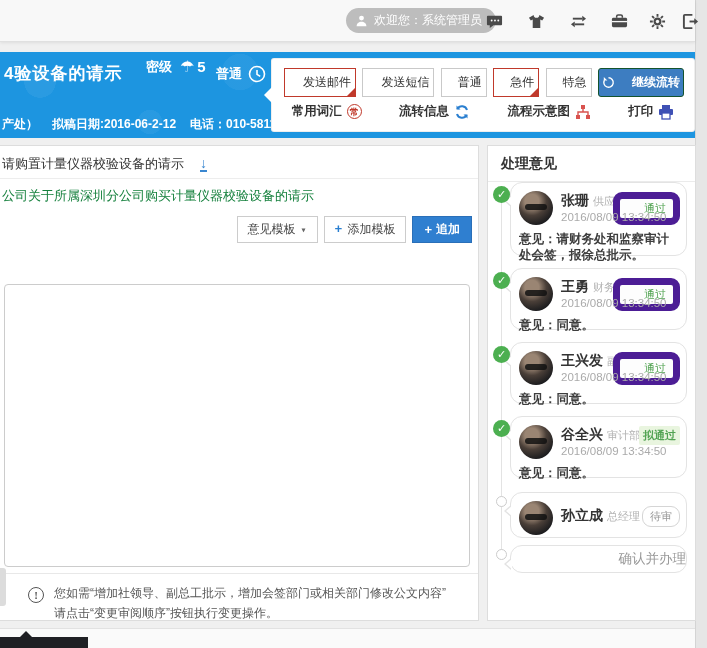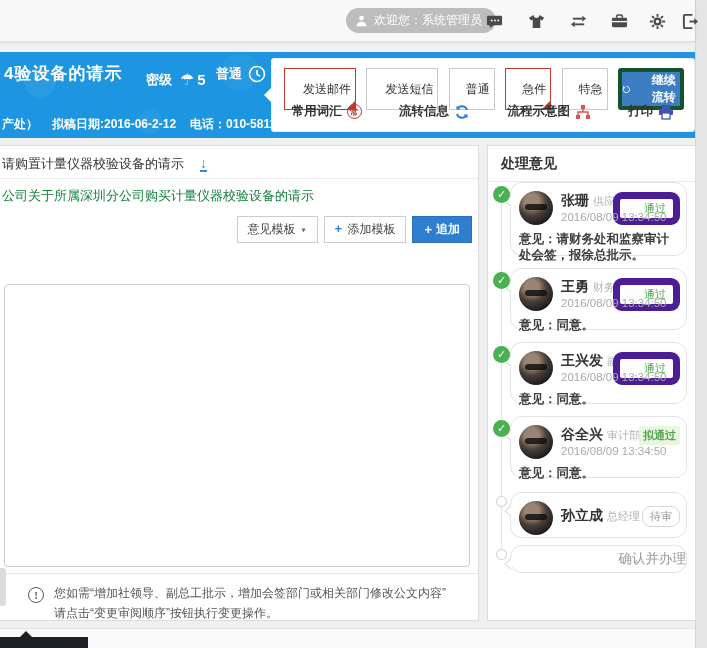--- a/index.html
+++ b/index.html
@@ -13,37 +13,37 @@
   .tb-icon { position:absolute; top:13px; width:17px; height:17px; color:#4a4a4a; cursor:pointer; }
   .tb-icon svg { width:100%; height:100%; display:block; }
 
   
   .bluehead { position:absolute; left:0; top:52px; width:100%; height:86px; background:#1d95e0;
     background-image:radial-gradient(circle 26px at 40px 30px, rgba(255,255,255,.06) 0 60%, transparent 61%),
                      radial-gradient(circle 20px at 150px 70px, rgba(255,255,255,.05) 0 60%, transparent 61%),
                      radial-gradient(circle 30px at 240px 20px, rgba(255,255,255,.05) 0 60%, transparent 61%);
     color:#fff; }
   .doc-title { position:absolute; left:4px; top:10px; font-size:17px; font-weight:bold; letter-spacing:1px; }
-  .sec-group { position:absolute; left:146px; top:18px; font-size:13px; font-weight:bold; display:flex; align-items:center; gap:3px; }
+  .sec-group { position:absolute; left:146px; top:5px; font-size:13px; font-weight:bold; display:flex; align-items:center; gap:3px; }
   .umb { font-size:16px; margin-left:5px; }
   .secv { font-size:15px; font-weight:bold; }
   .flow-group { position:absolute; left:216px; top:13px; font-size:13px; font-weight:bold; display:flex; align-items:center; gap:6px; }
   .clock-ic svg { width:18px; height:18px; display:block; }
   .meta-row { position:absolute; left:2px; top:64px; font-size:12px; font-weight:bold; display:flex; gap:0; white-space:nowrap; }
   .meta-row span { margin-right:14px; }
 
   
   .toolpanel { position:absolute; left:272px; top:7px; width:422px; height:72px; background:#fff; border-radius:2px; box-shadow:0 0 0 1px #eee; }
   .toolpanel:before { content:""; position:absolute; left:-8px; top:28px; border-style:solid; border-width:8px 8px 8px 0; border-color:transparent #fff transparent transparent; }
   .btnrow { position:absolute; left:12px; right:10px; top:9px; display:flex; justify-content:space-between; }
   .btn { position:relative; border:1px solid #c9c9c9; background:#fff; color:#333; font-size:12px; text-align:right; padding:5px 4px; cursor:pointer; font-family:inherit; }
   .btn.red { border-color:#c0392b; }
   .btn.red:after { content:""; position:absolute; right:0; bottom:0; border-style:solid; border-width:0 0 8px 8px; border-color:transparent transparent #c0392b transparent; }
   .w74 { width:72px; } .w46 { width:46px; }
-  .btn-primary { width:66px; background:#3d7dc1; border:4px solid #14532d; border-radius:3px; color:#fff; font-weight:bold; font-size:12px; display:flex; align-items:center; justify-content:center; gap:17px; cursor:pointer; font-family:inherit; }
+  .btn-primary { width:86px; background:#3d7dc1; border:1px solid #14532d; border-radius:3px; color:#fff; font-weight:bold; font-size:12px; display:flex; align-items:center; justify-content:center; gap:17px; cursor:pointer; font-family:inherit; }
   .btn-primary svg { width:13px; height:13px; }
   .linkrow { position:absolute; left:0; right:0; top:44px; display:flex; justify-content:space-around; align-items:flex-end; padding:0 1px; }
   .linkitem { display:flex; align-items:center; gap:5px; font-size:12.5px; color:#333; font-weight:bold; cursor:pointer; }
   .cword { display:inline-block; width:15px; height:15px; line-height:14px; border:1px solid #c0392b; border-radius:50%; color:#c0392b; font-size:9px; text-align:center; font-weight:bold; }
   .linkitem svg { width:16px; height:16px; }
 
   
   .leftpanel { position:absolute; left:-1px; top:145px; width:480px; height:476px; background:#fff; border:1px solid #ddd; }
   .attach1 { position:absolute; left:2px; top:9px; font-size:13px; color:#333; display:flex; align-items:center; gap:16px; }
   .dl { color:#3a87d0; font-weight:bold; font-size:14px; border-bottom:2px solid #3a87d0; line-height:13px; cursor:pointer; }

